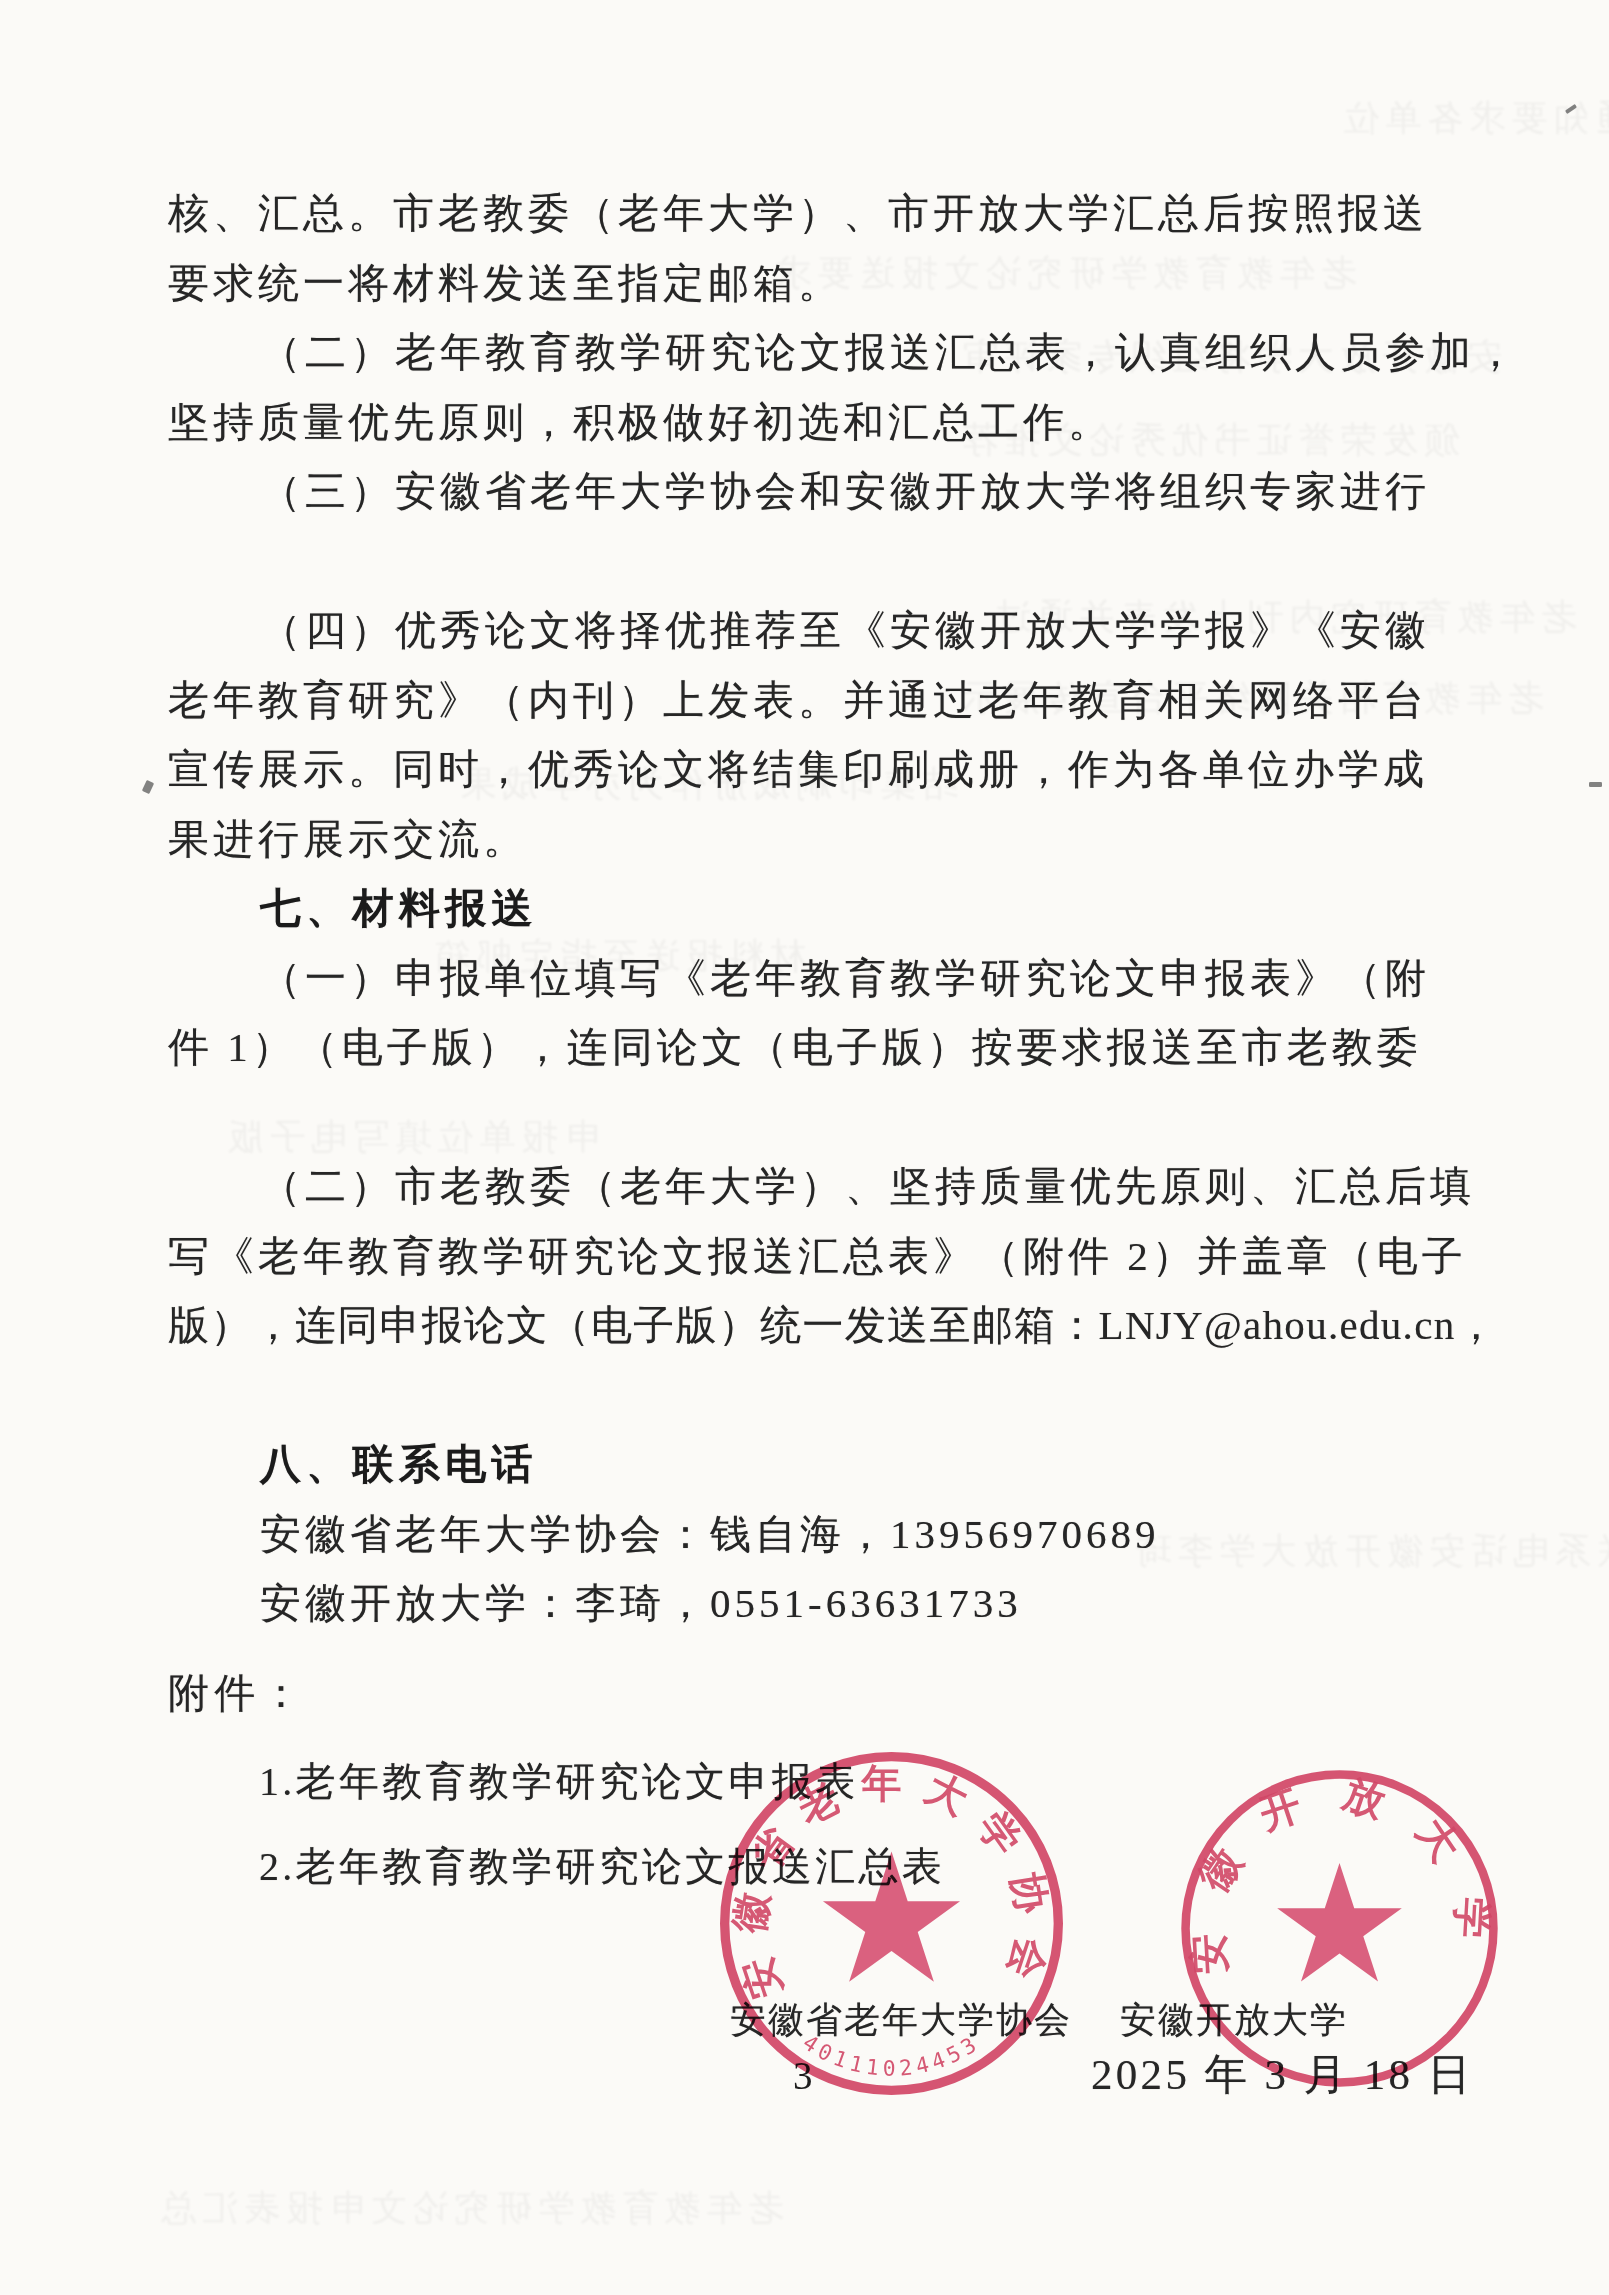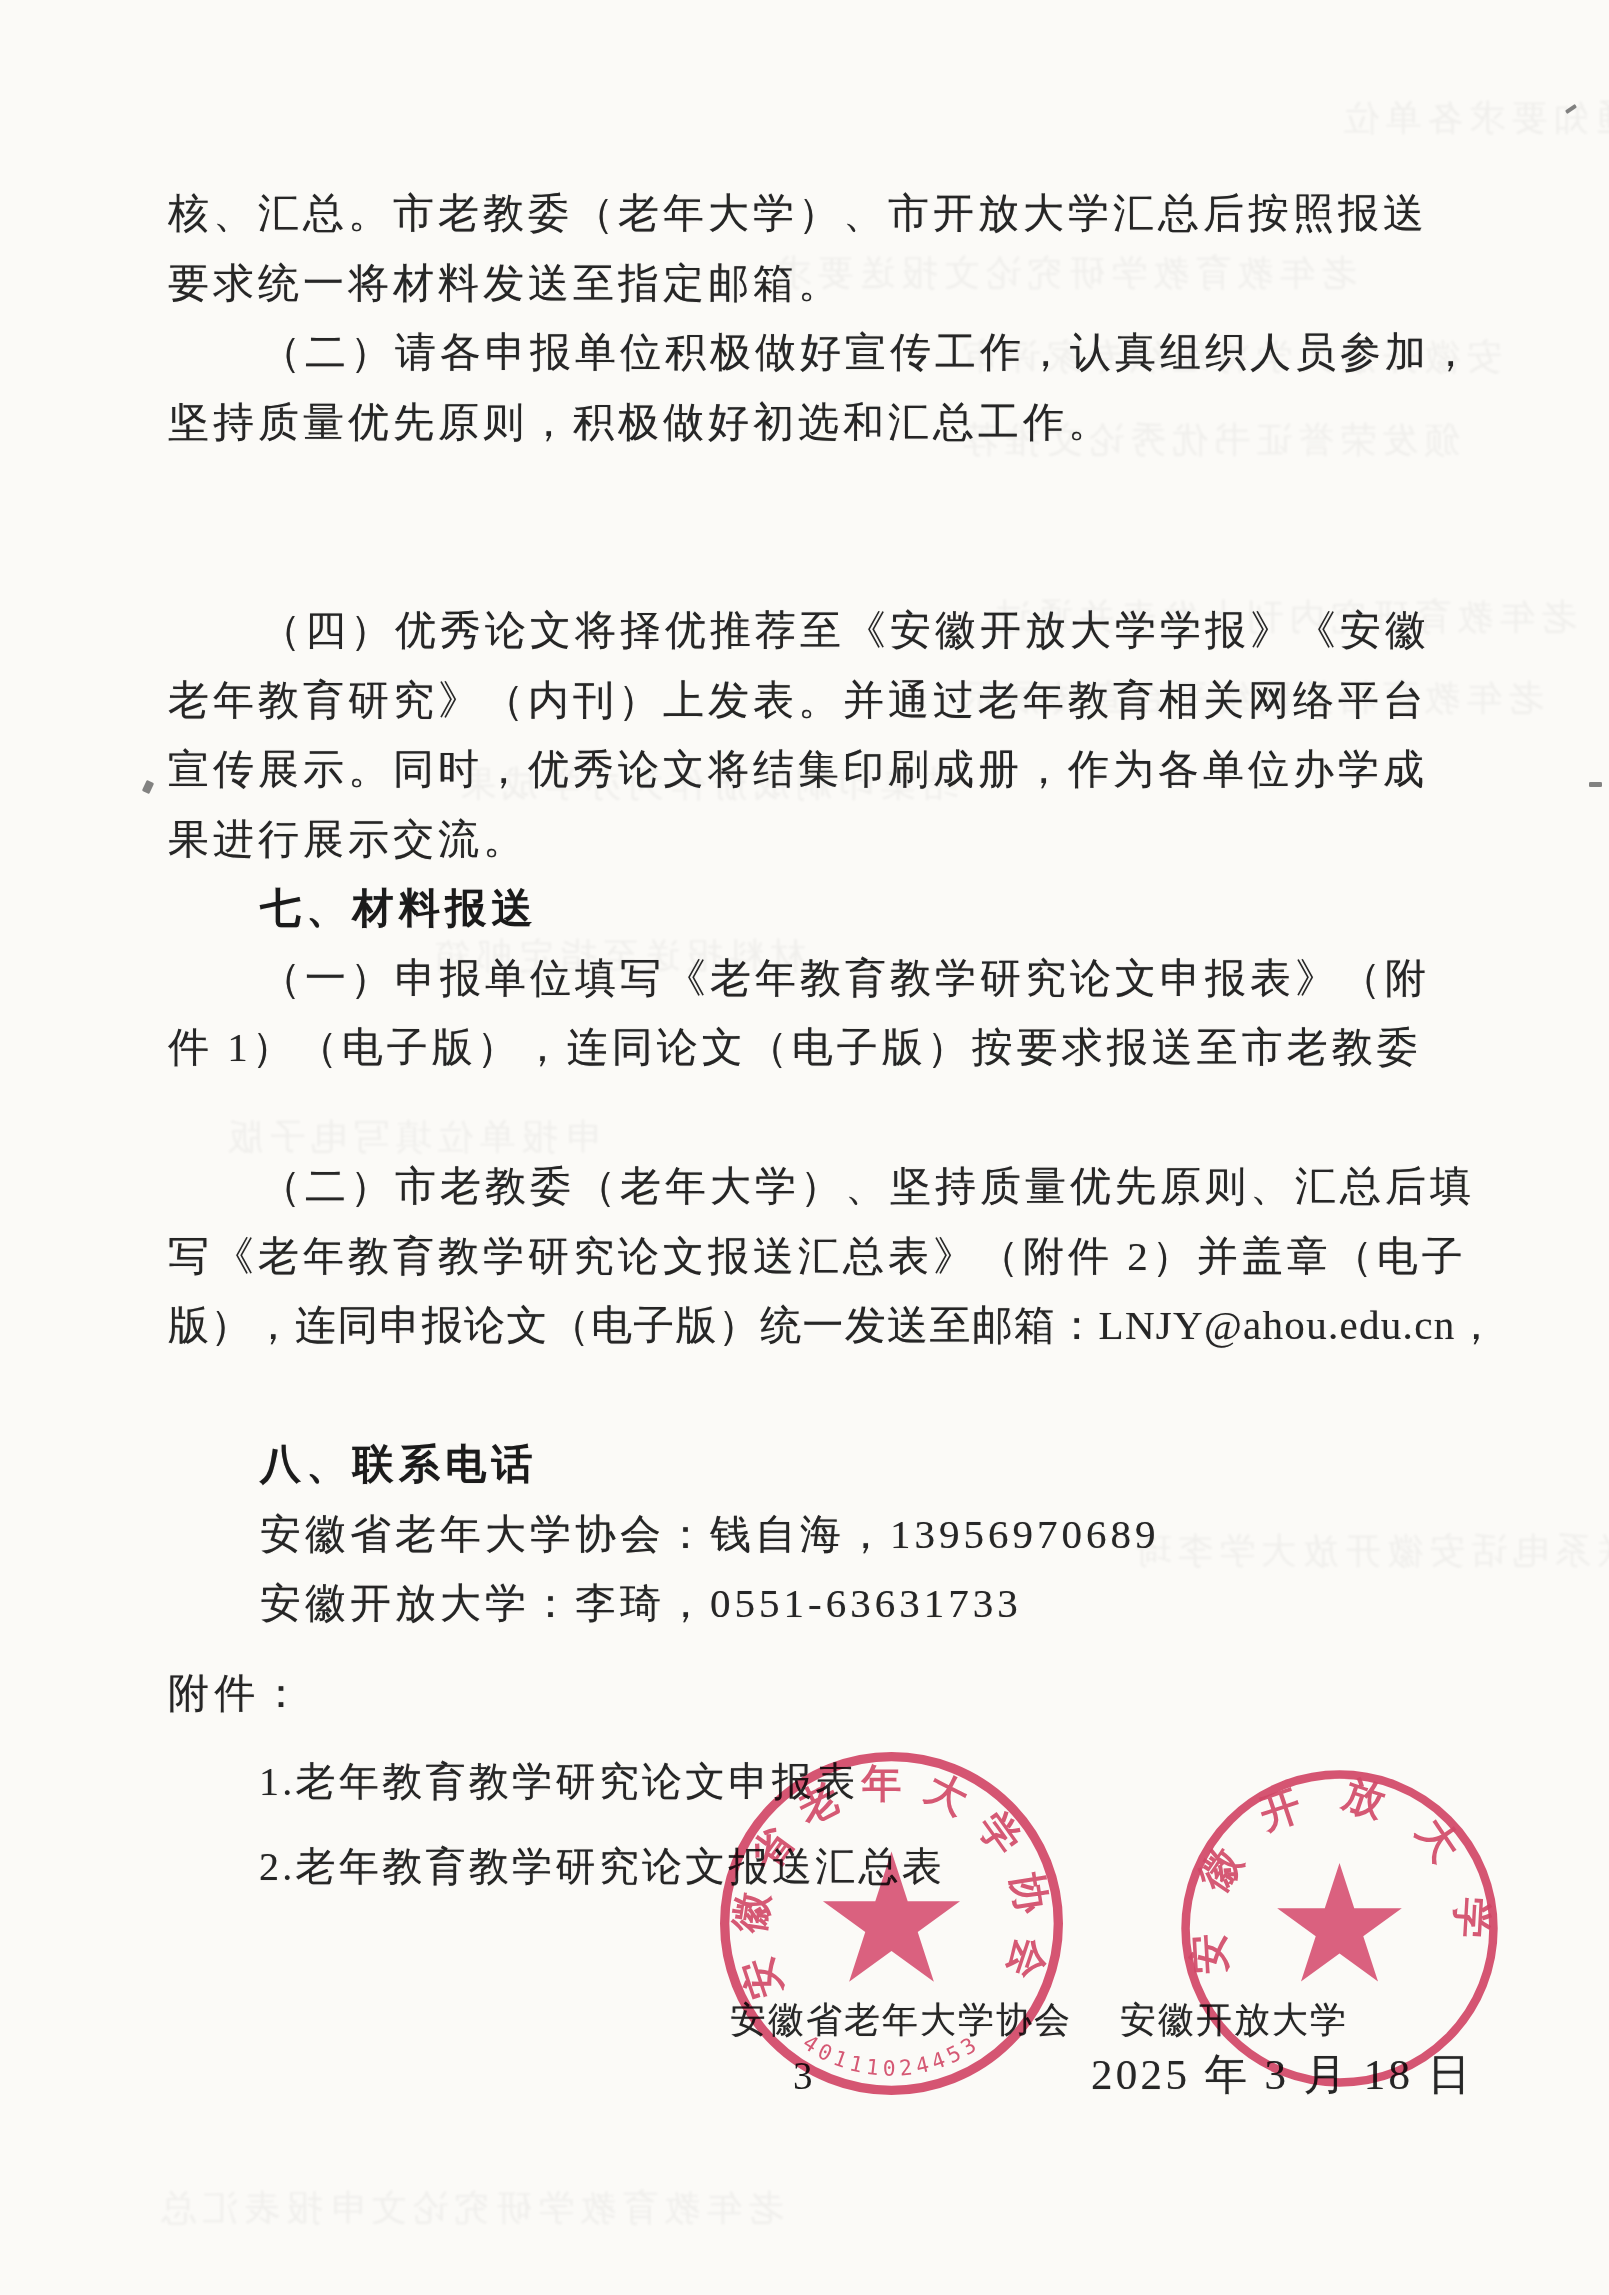--- a/index.html
+++ b/index.html
@@ -57,22 +57,23 @@
   <div class="ghost" style="left:956px;top:674px;">老年教育相关网络平台宣传展示</div>
   <div class="ghost" style="left:454px;top:760px;">结集印刷成册作为办学成果</div>
   <div class="ghost" style="left:428px;top:932px;">材料报送至指定邮箱</div>
   <div class="ghost" style="left:221px;top:1113px;">申报单位填写电子版</div>
   <div class="ghost" style="left:1129px;top:1527px;">联系电话安徽开放大学李琦</div>
   <div class="ghost" style="left:154px;top:2184px;">老年教育教学研究论文申报表汇总</div>
   <div class="ghost" style="left:1337px;top:94px;">通知要求各单位</div>
 
   <div class="line" style="top:189px;">核、汇总。市老教委（老年大学）、市开放大学汇总后按照报送</div>
   <div class="line" style="top:259px;">要求统一将材料发送至指定邮箱。</div>
-  <div class="line indent" style="top:328px;">（二）请各申报单位积极做好宣传工作，认真组织人员参加，</div>
+  <div class="line indent" style="top:328px;">（二）老年教育教学研究论文报送汇总表，认真组织人员参加，</div>
   <div class="line" style="top:398px;">坚持质量优先原则，积极做好初选和汇总工作。</div>
+  <div class="line indent" style="top:467px;">（三）安徽省老年大学协会和安徽开放大学将组织专家进行</div>
   <div class="line indent" style="top:606px;">（四）优秀论文将择优推荐至《安徽开放大学学报》《安徽</div>
   <div class="line" style="top:676px;">老年教育研究》（内刊）上发表。并通过老年教育相关网络平台</div>
   <div class="line" style="top:745px;">宣传展示。同时，优秀论文将结集印刷成册，作为各单位办学成</div>
   <div class="line" style="top:815px;">果进行展示交流。</div>
   <div class="line indent head" style="top:884px;">七、材料报送</div>
   <div class="line indent" style="top:954px;">（一）申报单位填写《老年教育教学研究论文申报表》（附</div>
   <div class="line" style="top:1023px;">件 1）（电子版），连同论文（电子版）按要求报送至市老教委</div>
   <div class="line indent" style="top:1162px;">（二）市老教委（老年大学）、坚持质量优先原则、汇总后填</div>
   <div class="line" style="top:1232px;">写《老年教育教学研究论文报送汇总表》（附件 2）并盖章（电子</div>
   <div class="line" style="top:1301px;letter-spacing:1.3px;">版），连同申报论文（电子版）统一发送至邮箱：LNJY@ahou.edu.cn，</div>

